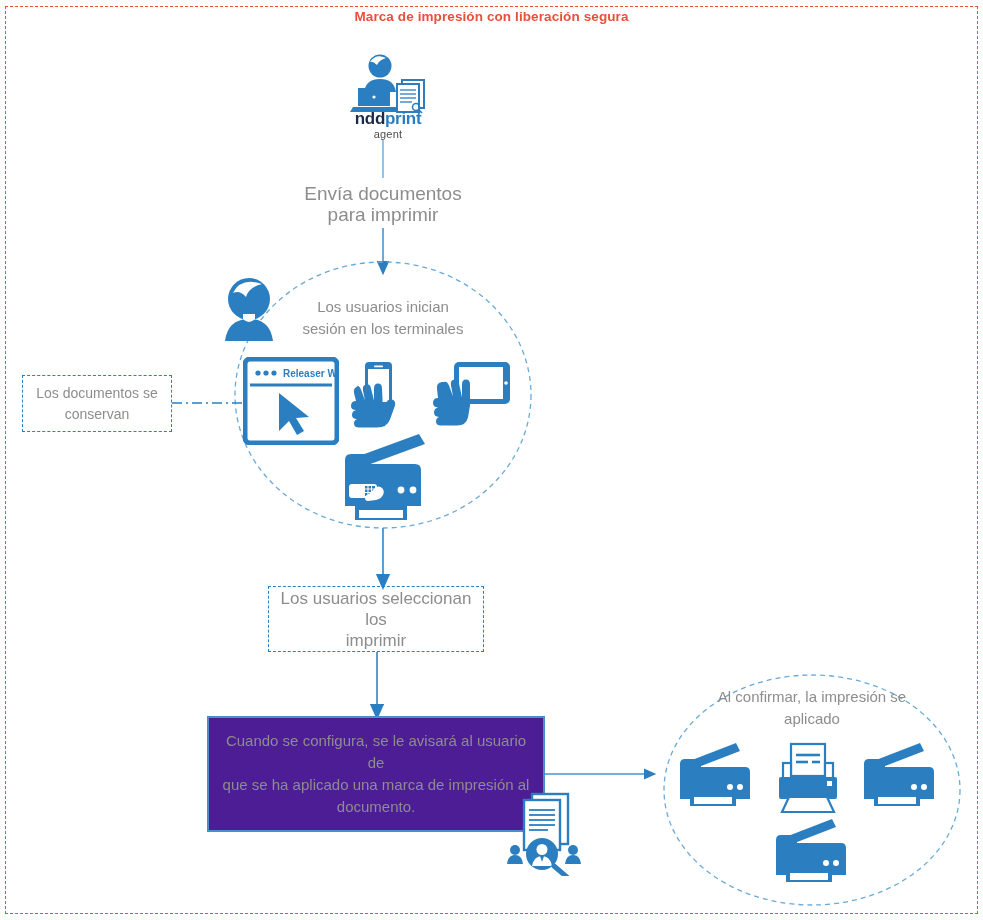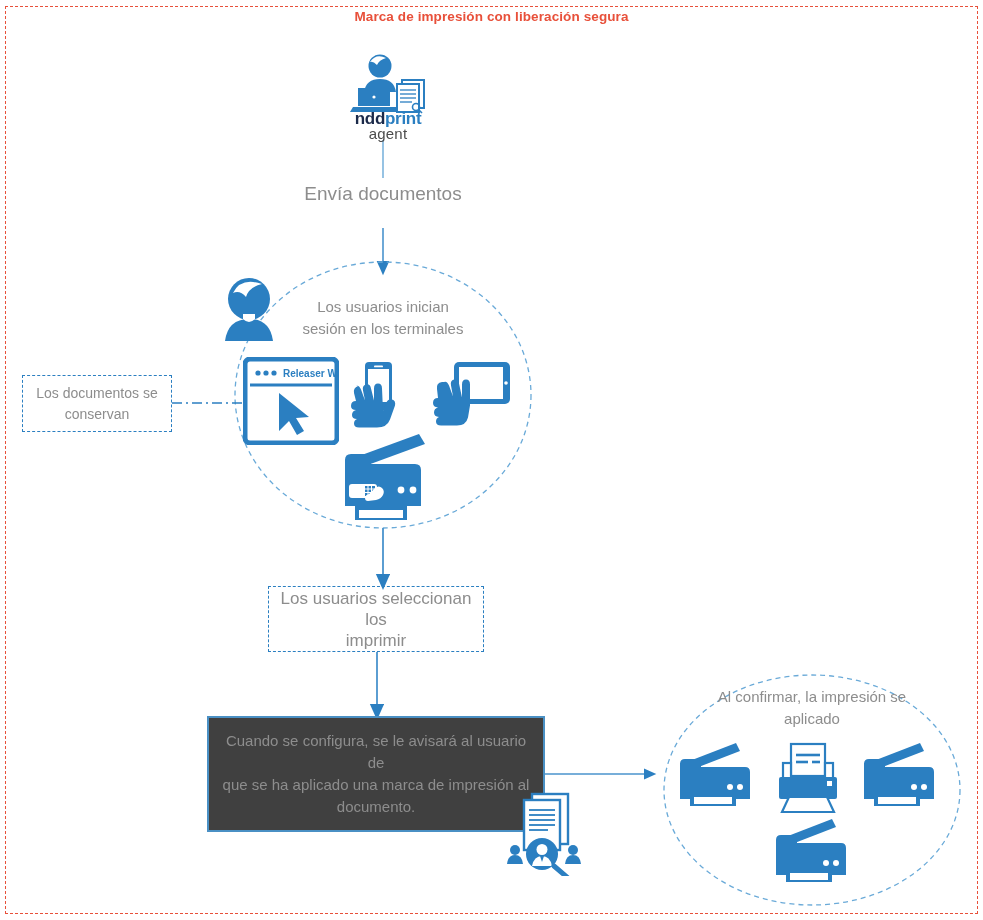--- a/index.html
+++ b/index.html
@@ -70,21 +70,21 @@
   }
   .logo-text {
     font-size: 17px;
     font-weight: bold;
     letter-spacing: -0.3px;
     line-height: 18px;
   }
   .logo-ndd { color: #1b2a4a; }
   .logo-print { color: #2b7fc1; }
   .logo-sub {
-    font-size: 15px;
+    font-size: 11px;
     color: #4c4c4c;
     line-height: 12px;
     letter-spacing: 0.2px;
   }
 
   
   .box {
     position: absolute;
     box-sizing: border-box;
     display: flex;
@@ -99,21 +99,21 @@
     line-height: 21px;
   }
   .box-dashed {
     border: 1.8px dashed #2b7fc1;
     color: #8d8d8d;
     font-size: 17px;
     line-height: 21px;
   }
   .box-solid {
     border: 2px solid #4a90c4;
-    background: #404040;
+    background: #4c1d95;
     color: #8d8d8d;
     font-size: 15px;
     line-height: 22px;
   }
   .box-inner { padding: 0 10px; }
 
   .ellipse-label {
     position: absolute;
     color: #8d8d8d;
     font-size: 15px;
@@ -183,20 +183,21 @@
   </div>
   <div class="logo-wrap" style="top:110px;">
     <div class="logo-text">
       <span class="logo-ndd">ndd</span><span class="logo-print">print</span>
     </div>
     <div class="logo-sub">agent</div>
   </div>
 
   <div class="note-text" style="left:283px;top:183px;width:200px;">
     <div>Envía documentos</div>
+    <div>para imprimir</div>
   </div>
 
   <div class="ellipse-label" style="left:283px;top:296px;width:200px;">
     <div>Los usuarios inician</div>
     <div>sesión en los terminales</div>
   </div>
 
   <div style="position:absolute;left:213px;top:275px;width:72px;height:68px;">
     <svg viewBox="0 0 72 68" width="72" height="68">
       <circle cx="36" cy="24" r="21" fill="#2b7fc1"></circle>

